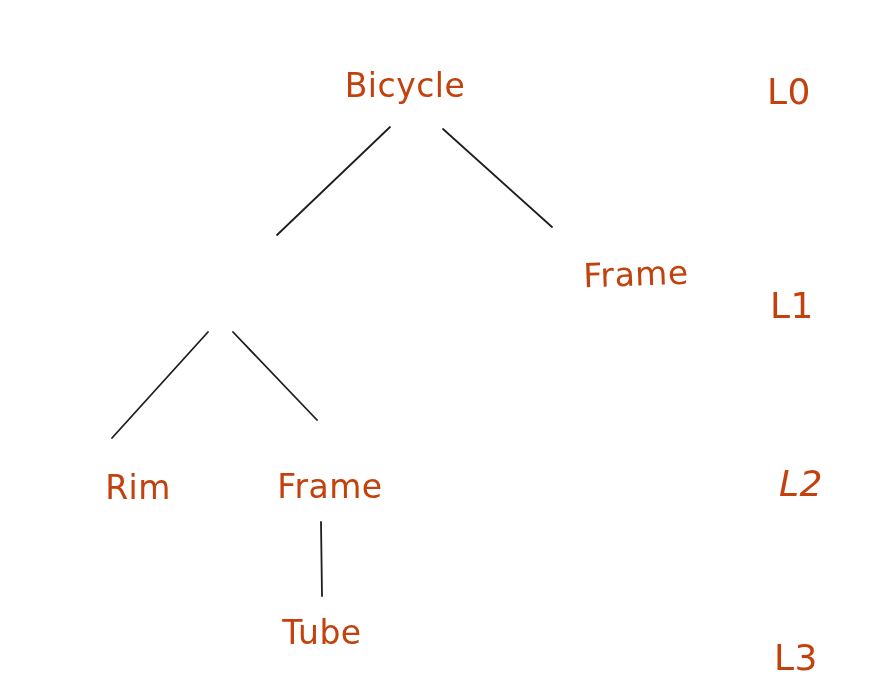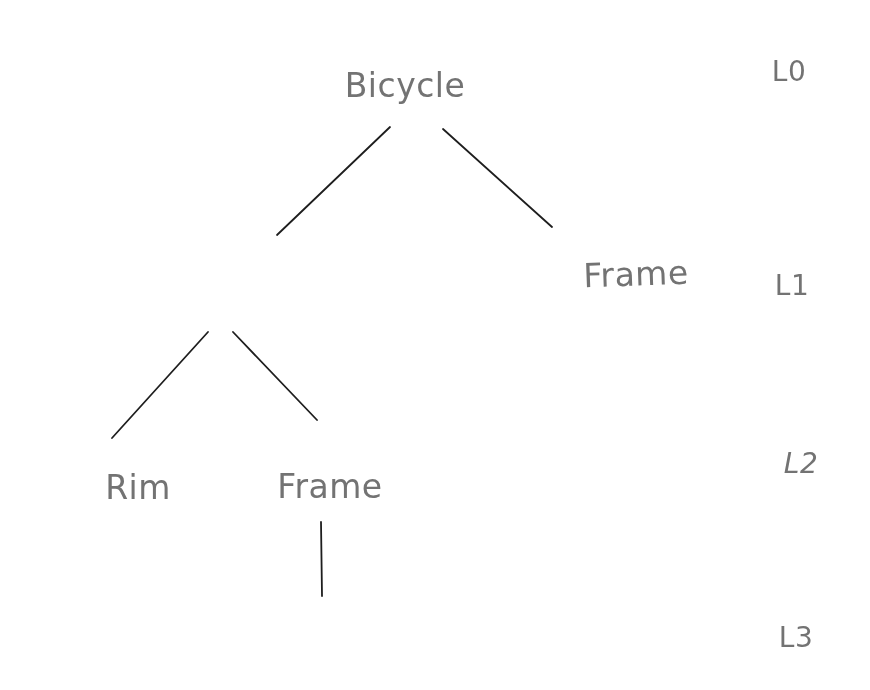--- a/index.html
+++ b/index.html
@@ -7,21 +7,21 @@
     padding: 0;
     background: #ffffff;
   }
   .canvas {
     position: relative;
     width: 870px;
     height: 690px;
     background: #ffffff;
     overflow: hidden;
     font-family: "DejaVu Sans", sans-serif;
-    color: #737373;
+    color: #c2410c;
   }
   .edges {
     position: absolute;
     left: 0;
     top: 0;
     width: 870px;
     height: 690px;
   }
   .edges line {
     stroke: #1e1e1e;
@@ -31,21 +31,22 @@
   .node, .level {
     position: absolute;
     transform: translate(-50%, -50%);
     white-space: nowrap;
     font-size: 33px;
     letter-spacing: 0.5px;
     line-height: 1;
     user-select: none;
   }
   .level {
-    font-size: 28px;
+    font-size: 36px;
+    margin-top: 20px;
   }
   .tilt-slight { transform: translate(-50%, -50%) rotate(-2deg); }
 </style>
 </head>
 <body>
 
 <div class="canvas">
 
   <svg class="edges" viewBox="0 0 870 690" aria-hidden="true">
     <line x1="390" y1="127" x2="277" y2="235"></line>
@@ -57,20 +58,21 @@
 
   <div class="node" style="left:405px; top:85px;">Bicycle</div>
 
 
   <div class="node tilt-slight" style="left:636px; top:274px;">Frame</div>
 
   <div class="node" style="left:138px; top:487px;">Rim</div>
 
   <div class="node" style="left:330px; top:486px;">Frame</div>
 
+  <div class="node" style="left:322px; top:632px;">Tube</div>
 
   <div class="level" style="left:789px; top:72px;">L0</div>
 
   <div class="level" style="left:792px; top:286px;">L1</div>
 
   <div class="level" style="left:801px; top:464px;font-style:italic;">L2</div>
 
   <div class="level" style="left:796px; top:638px;text-align:right;">L3</div>
 
 </div>

